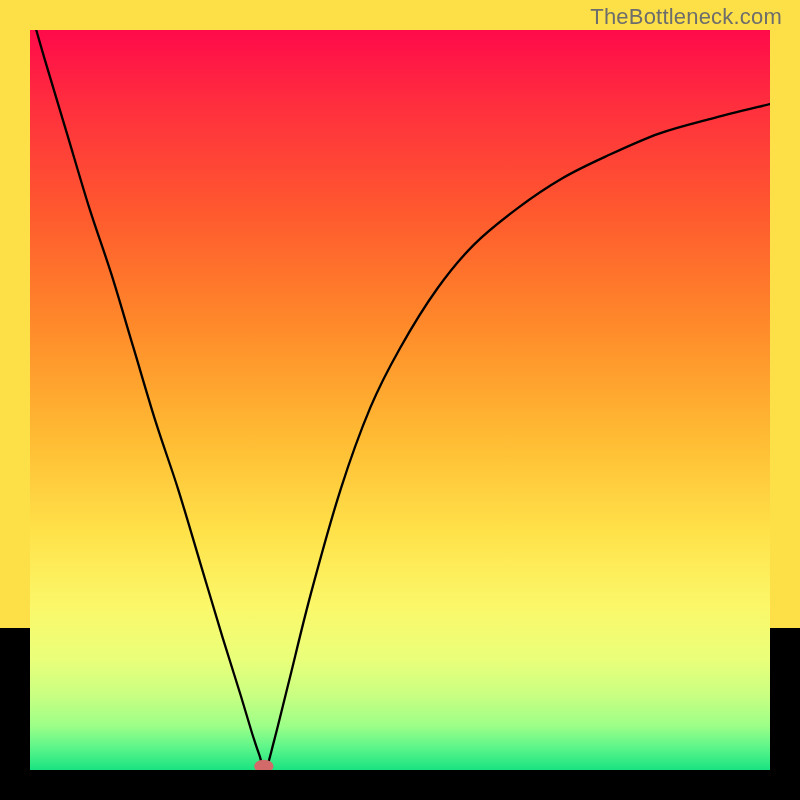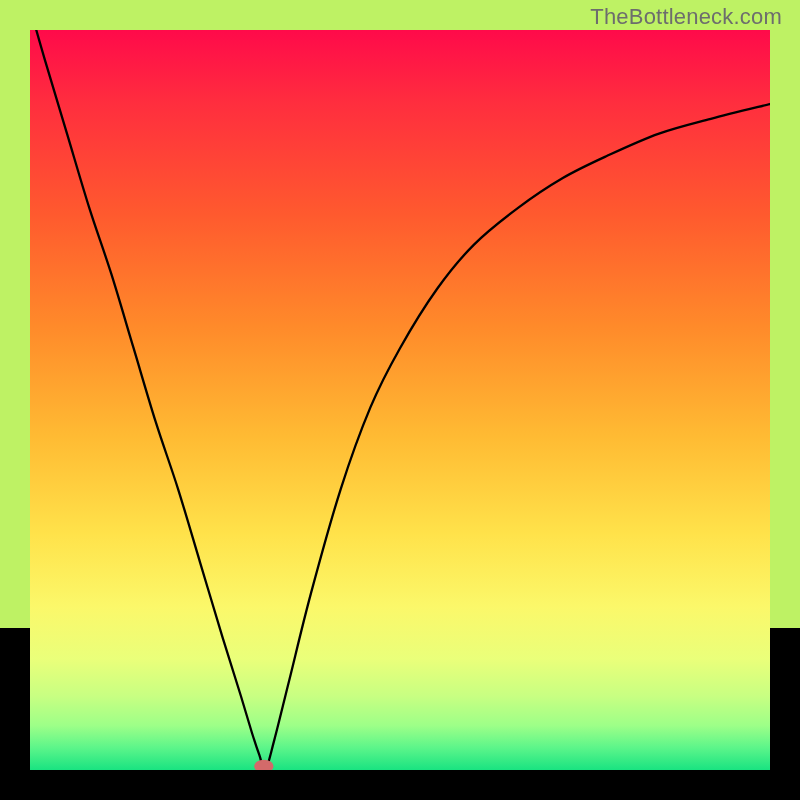--- a/index.html
+++ b/index.html
@@ -8,21 +8,21 @@
     width: 800px;
     height: 800px;
     background: #000;
     overflow: hidden;
     font-family: Arial, Helvetica, sans-serif;
   }
   .frame {
     position: relative;
     width: 800px;
     height: 628px;
-    background: #bef264;
+    background: #fde047;
   }
   .plot {
     position: absolute;
     left: 30px;
     top: 30px;
     width: 740px;
     height: 740px;
     overflow: hidden;
   }
   .watermark {

